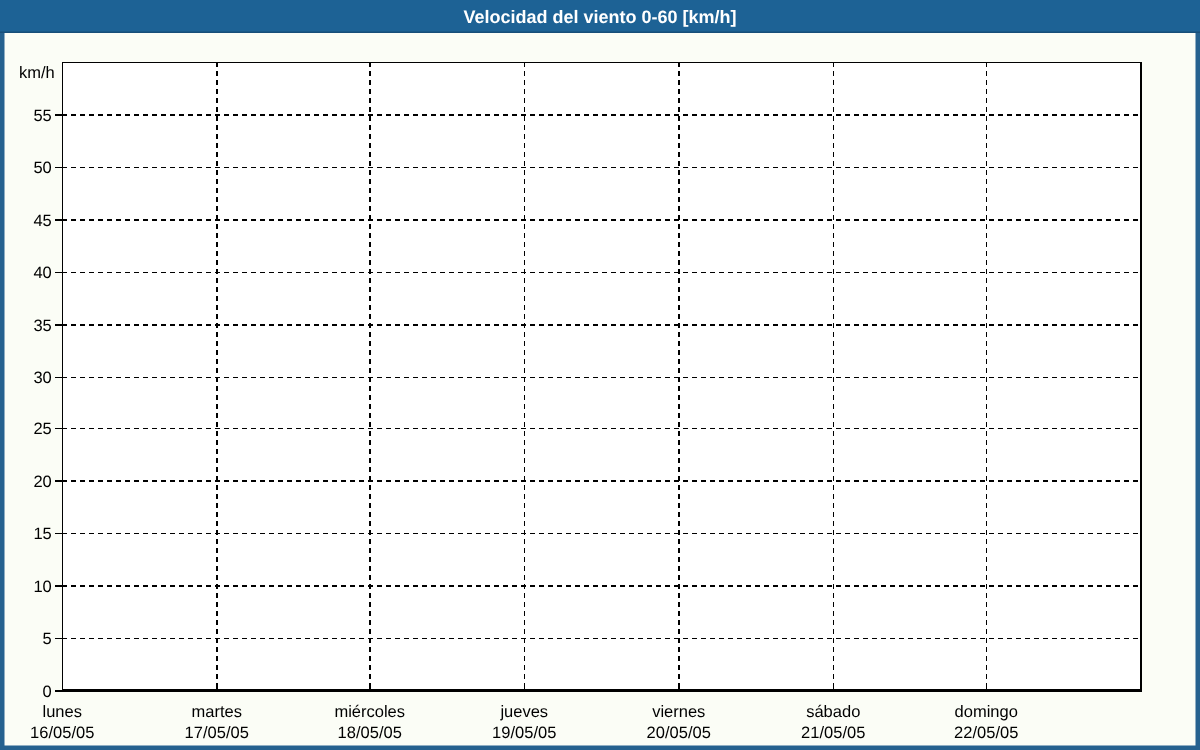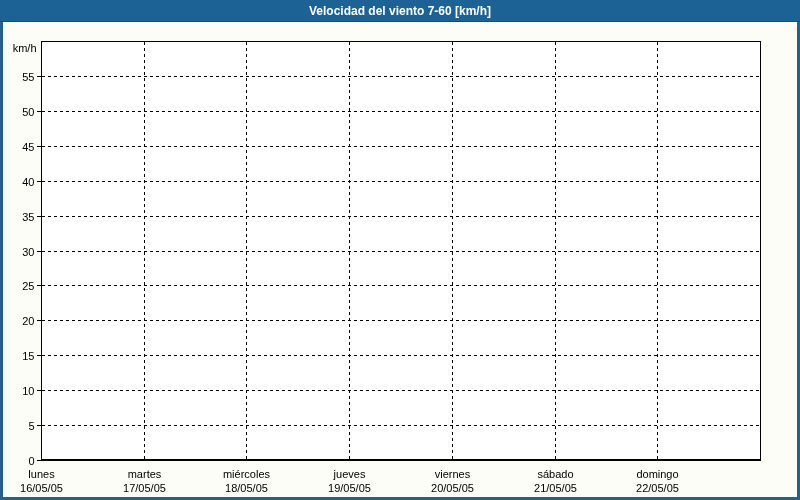--- a/index.html
+++ b/index.html
@@ -44,21 +44,21 @@
     font-family: "Liberation Sans", sans-serif;
     font-size: 11px;
     fill: var(--text-color, #000000);
   }
 </style>
 </head>
 <body>
 
 <div class="window">
   <div class="titlebar">
-    <span class="title-text">Velocidad del viento 7-60 [km/h]</span>
+    <span class="title-text">Velocidad del viento 0-60 [km/h]</span>
   </div>
   <div class="chart-area">
     <svg width="794" height="475" viewBox="0 0 794 475" xmlns="http://www.w3.org/2000/svg">
         <rect x="38.5" y="19.5" width="719" height="419" fill="#FFFFFF"></rect>
         <line x1="38.5" y1="403.5" x2="757.5" y2="403.5" stroke="#000000" stroke-width="1" stroke-dasharray="3 3" shape-rendering="crispEdges"></line>
         <line x1="38.5" y1="368.5" x2="757.5" y2="368.5" stroke="#000000" stroke-width="1" stroke-dasharray="3 3" shape-rendering="crispEdges"></line>
         <line x1="38.5" y1="333.5" x2="757.5" y2="333.5" stroke="#000000" stroke-width="1" stroke-dasharray="3 3" shape-rendering="crispEdges"></line>
         <line x1="38.5" y1="298.5" x2="757.5" y2="298.5" stroke="#000000" stroke-width="1" stroke-dasharray="3 3" shape-rendering="crispEdges"></line>
         <line x1="38.5" y1="263.5" x2="757.5" y2="263.5" stroke="#000000" stroke-width="1" stroke-dasharray="3 3" shape-rendering="crispEdges"></line>
         <line x1="38.5" y1="229.5" x2="757.5" y2="229.5" stroke="#000000" stroke-width="1" stroke-dasharray="3 3" shape-rendering="crispEdges"></line>

